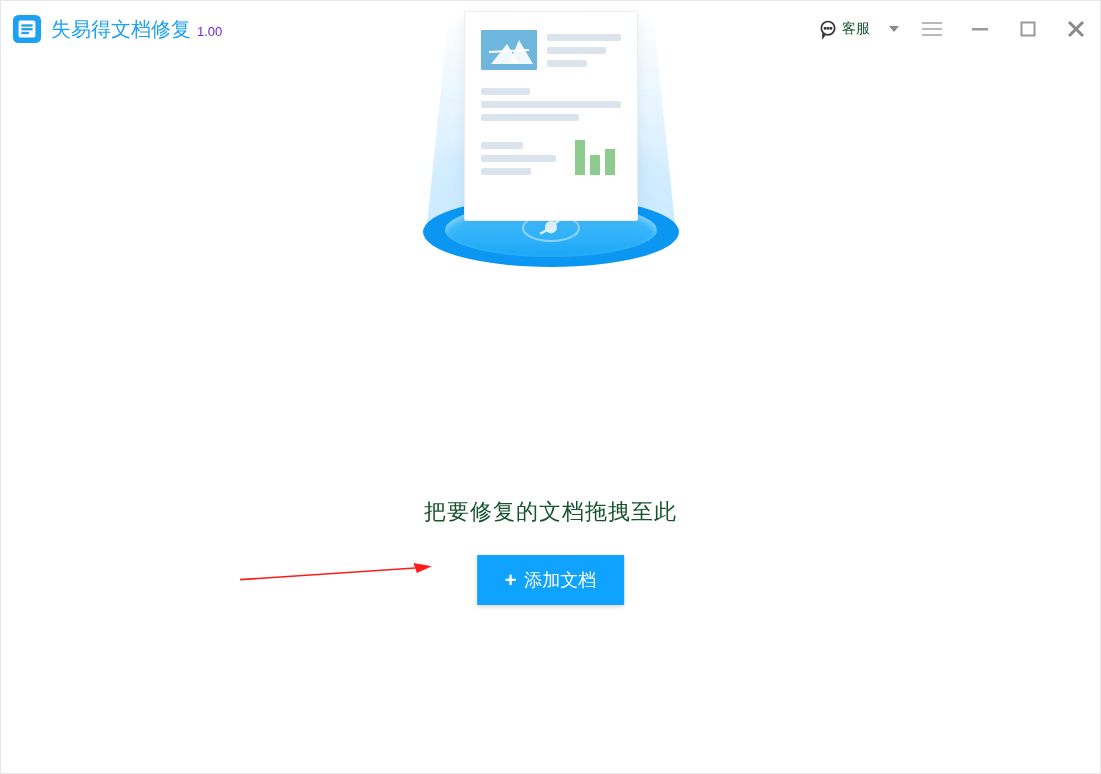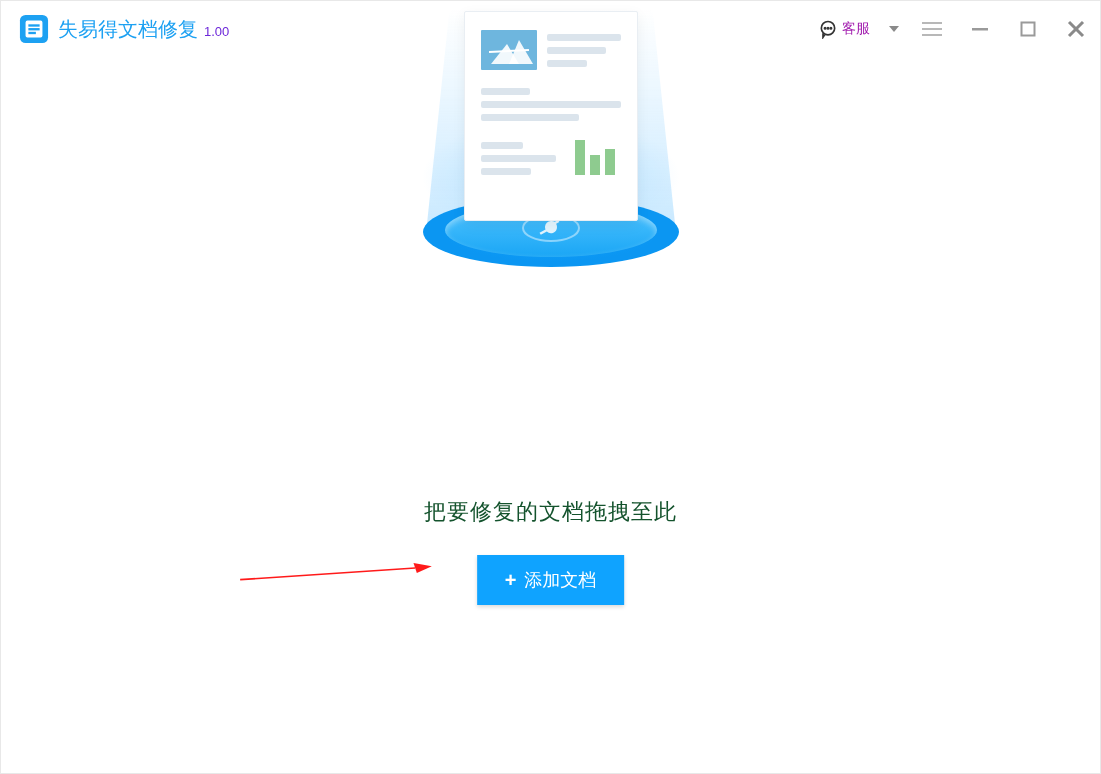--- a/index.html
+++ b/index.html
@@ -12,21 +12,20 @@
     overflow: hidden;
     border: 1px solid #e8e8e8;
   }
 
   
   .titlebar {
     height: 56px;
     display: flex;
     justify-content: space-between;
     padding-left: 10px;
-    margin-left: 7px;
   }
   .title-left {
     display: flex;
     align-items: center;
     gap: 8px;
   }
   .app-logo {
     width: 32px;
     height: 32px;
     display: inline-flex;
@@ -49,21 +48,21 @@
     display: flex;
     align-items: stretch;
     height: 100%;
   }
   .tb-item {
     display: flex;
     align-items: center;
     gap: 4px;
     padding: 16px 10px;
     font-size: 14px;
-    color: #a21caf;
+    color: #14532d;
     cursor: pointer;
   }
   .tb-item.user {
     background: #f3f3f3;
     padding-right: 14px;
   }
   .tb-caret {
     width: 28px;
     display: flex;
     align-items: center;

